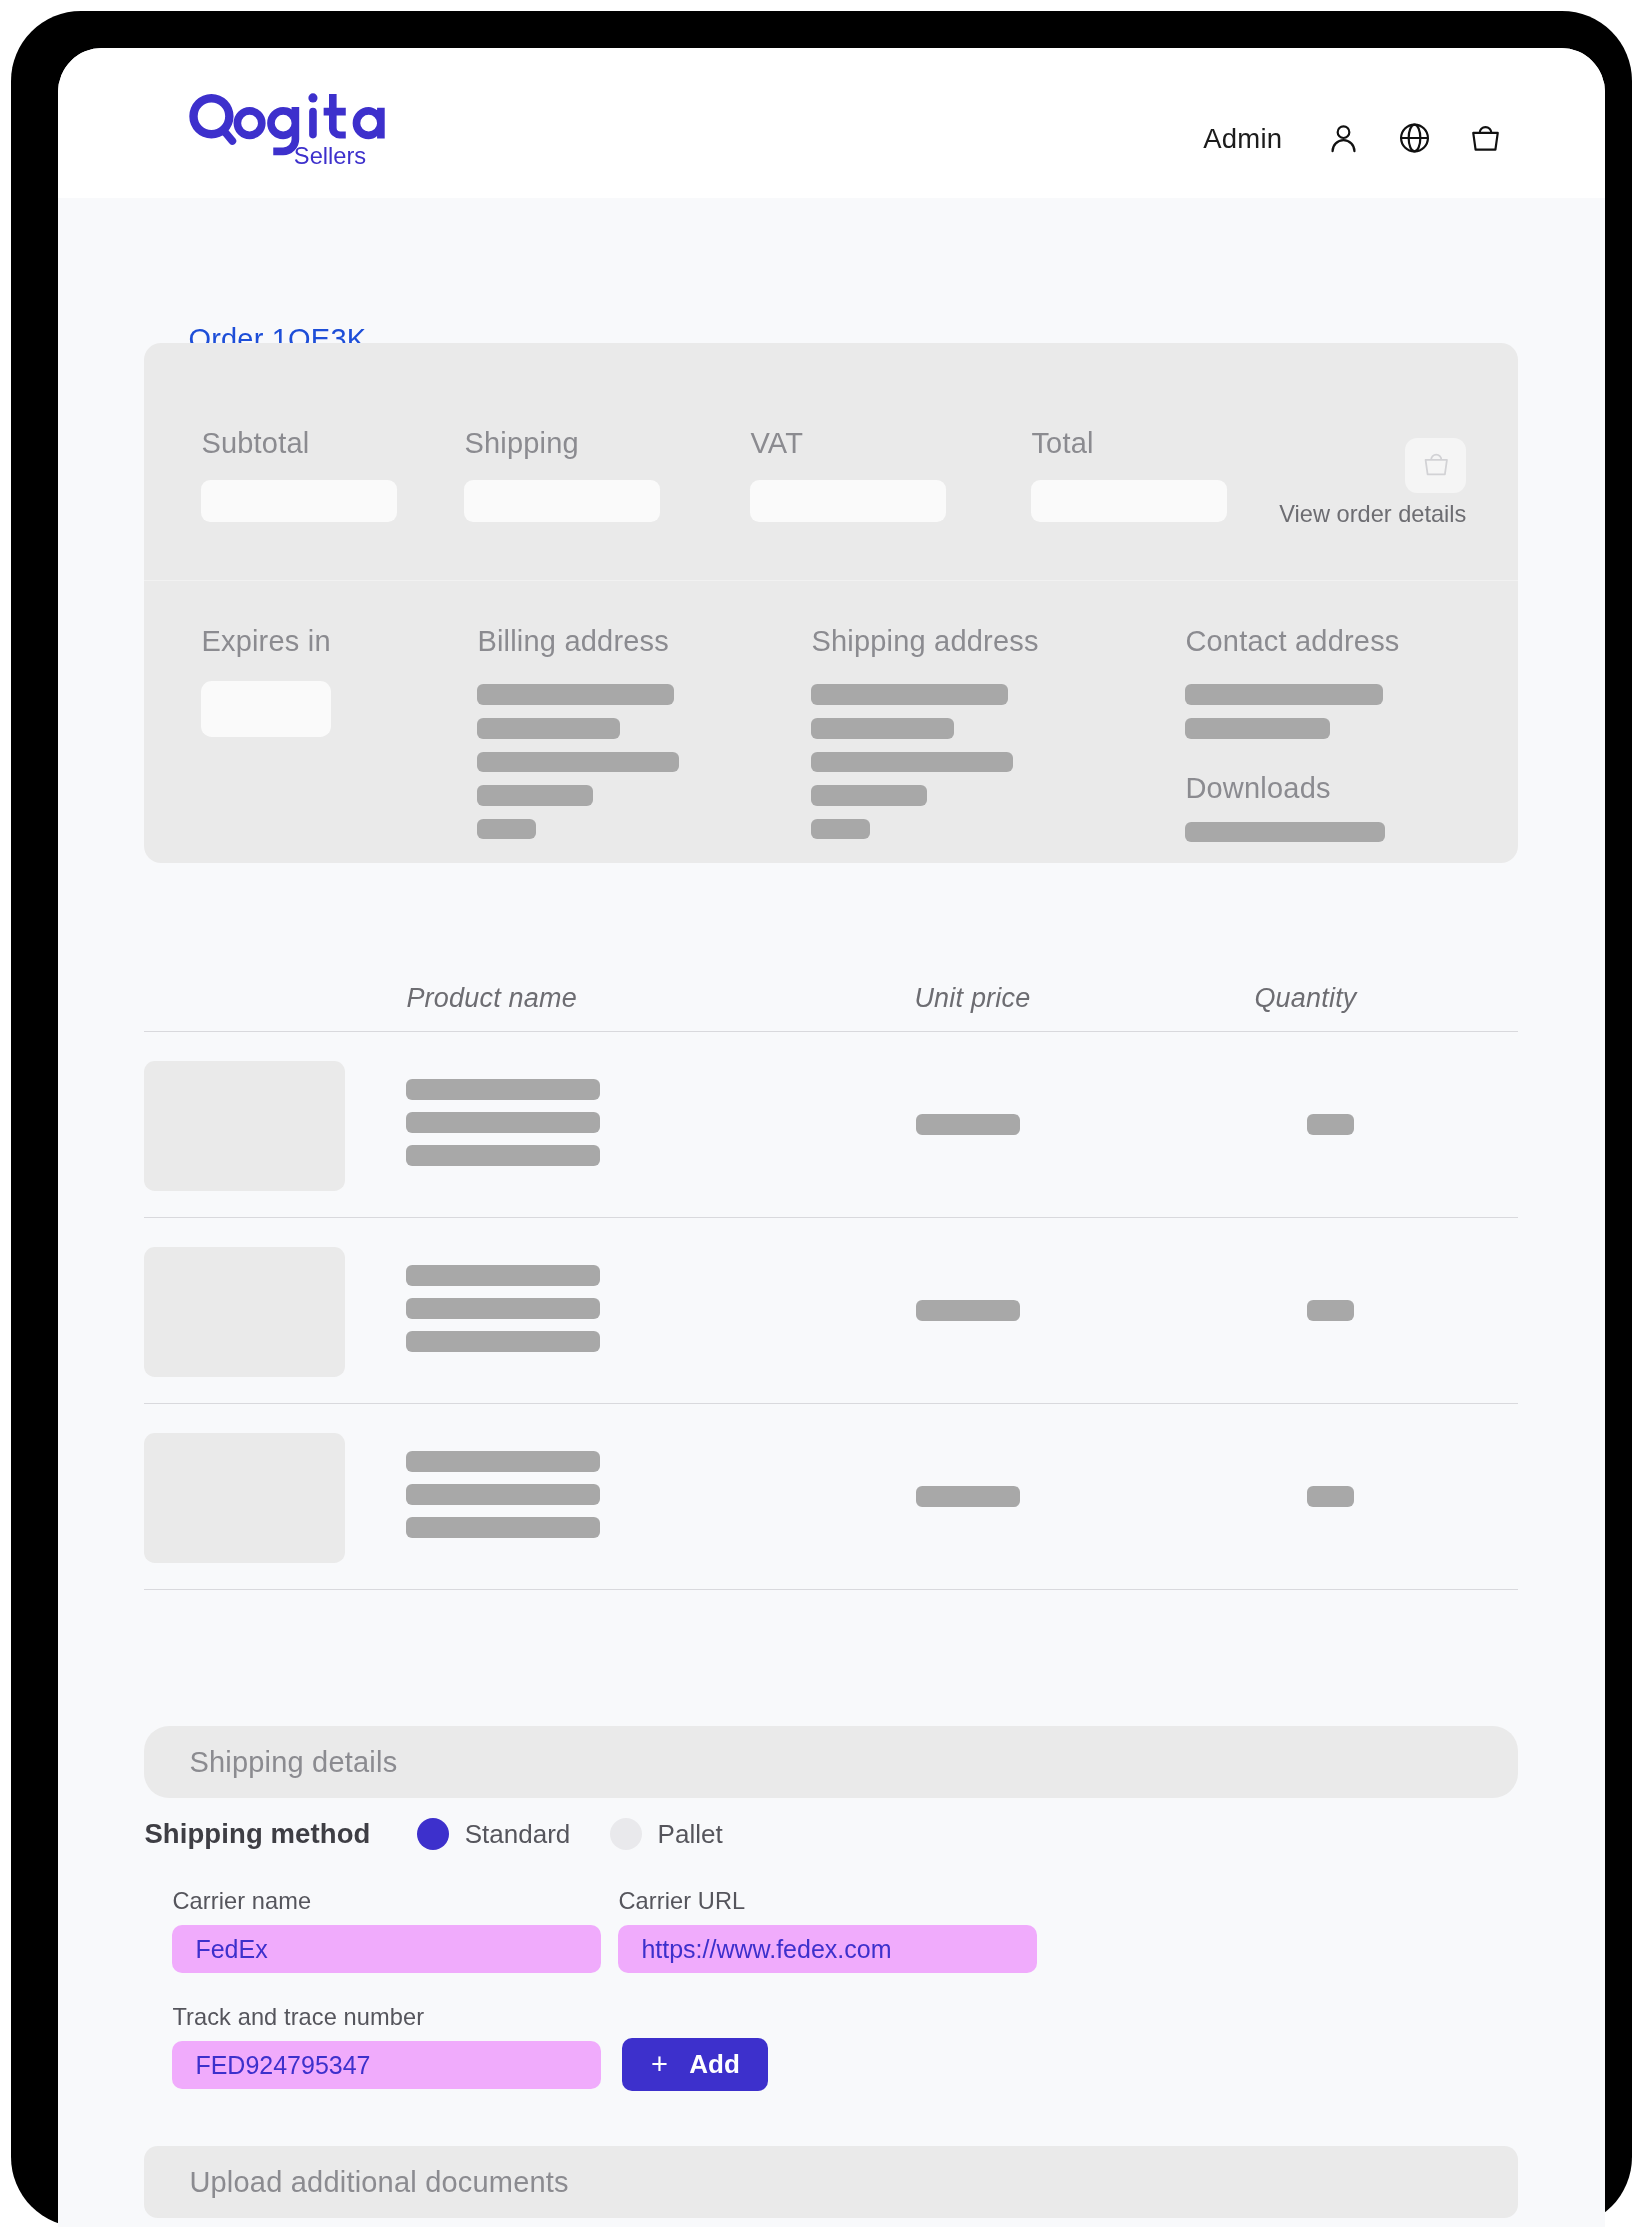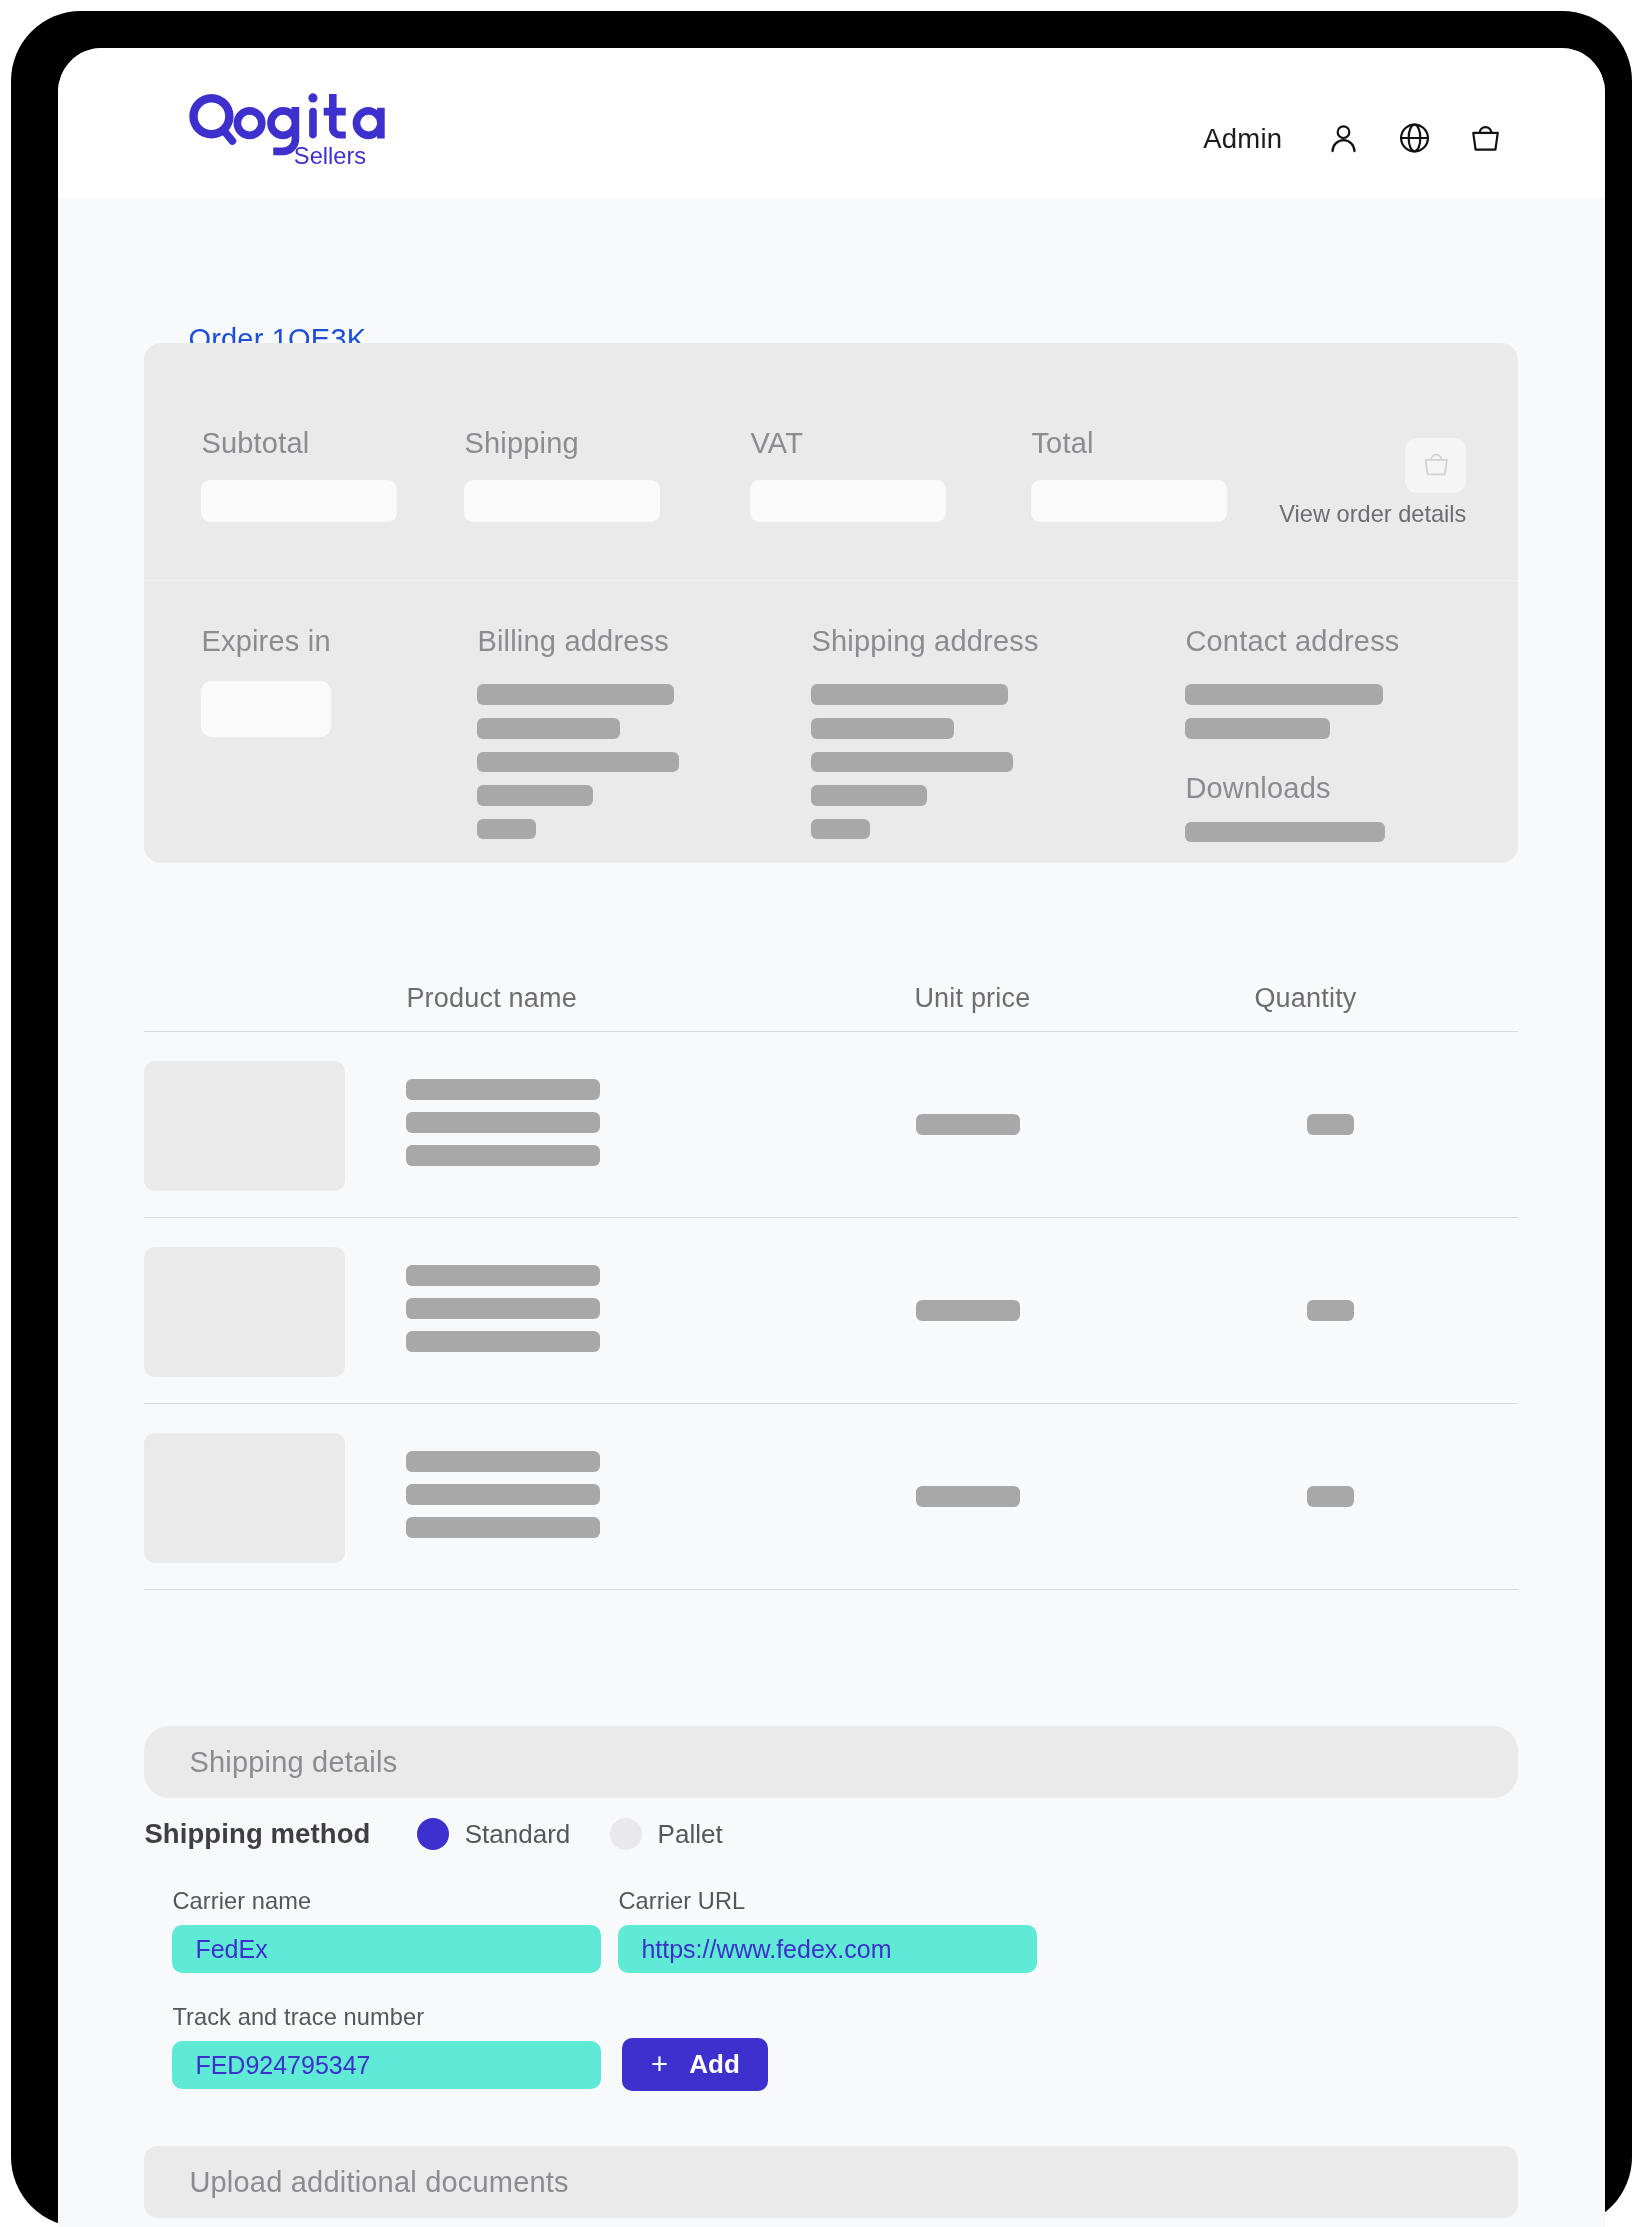--- a/index.html
+++ b/index.html
@@ -190,20 +190,21 @@
     height: 71px;
     border-bottom: 1.5px solid #d9d9dd;
   }
   .th {
     position: absolute;
     bottom: 17px;
     font-size: 27px;
     color: #6d6d72;
     letter-spacing: 0.2px;
     white-space: nowrap;
+    font-style: italic;
   }
   .prod-row {
     position: relative;
     height: 186px;
     border-bottom: 1.5px solid #d9d9dd;
   }
   .prod-img-skel {
     position: absolute;
     left: 0; top: 29px;
     width: 201px; height: 130px;
@@ -284,21 +285,21 @@
   .field-label {
     font-size: 23.6px;
     color: #55555c;
     margin-bottom: 10px;
     display: block;
     letter-spacing: 0.1px;
   }
   .field-input {
     display: flex;
     align-items: center;
-    background: #5eead4;
+    background: #f0abfc;
     border: none;
     border-radius: 10px;
     height: 48px;
     padding: 0 23px;
     font-family: "Liberation Sans", sans-serif;
     font-size: 25px;
     color: #3d30cc;
     width: 100%;
     outline: none;
   }

